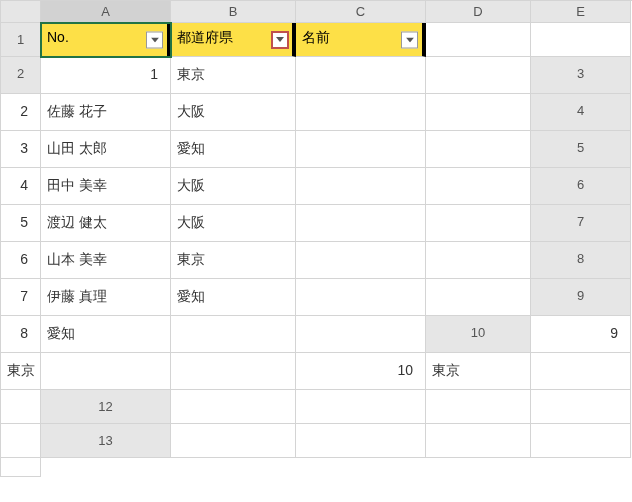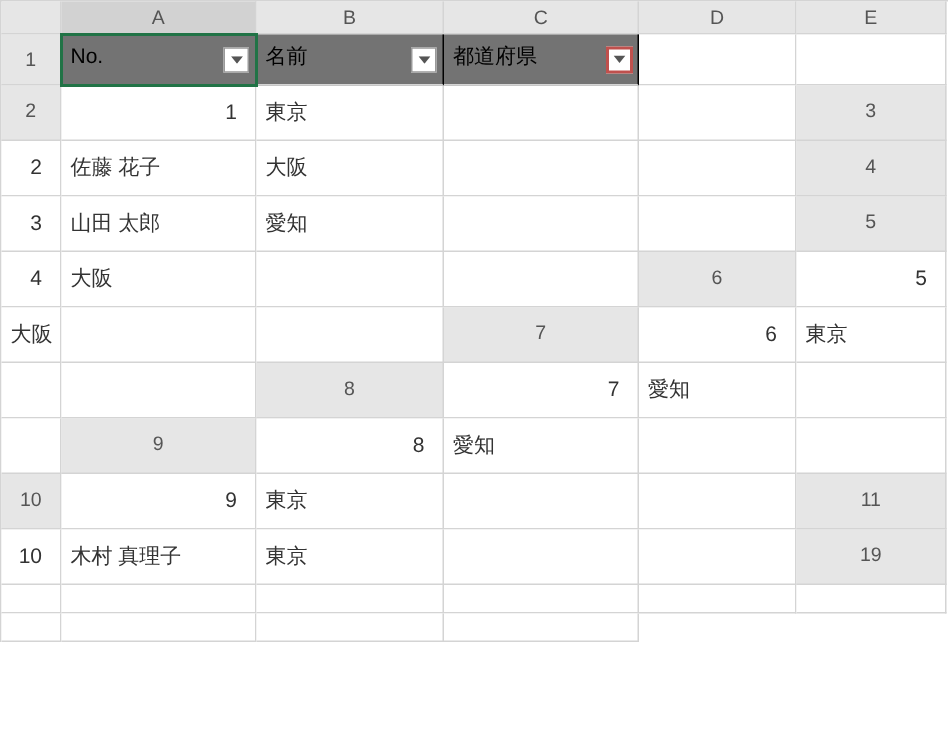--- a/index.html
+++ b/index.html
@@ -49,22 +49,22 @@
       padding: 9px 6px;
       background: #fff;
       white-space: nowrap;
       overflow: hidden;
     }
     .cell.num {
       text-align: right;
       padding-right: 12px;
     }
     .header-cell {
-      background: #737373;
-      border-right: 1px solid #000000;
+      background: #fde047;
+      border-right: 4px solid #000000;
       border-bottom: 1px solid #d4d4d4;
       padding: 6px 6px;
       position: relative;
       color: #000;
     }
     .header-cell.selected {
       outline: 2px solid #217346;
       outline-offset: -1px;
       z-index: 2;
     }
@@ -101,42 +101,42 @@
   <div class="corner"></div>
   <div class="col-header selected">A</div>
   <div class="col-header">B</div>
   <div class="col-header">C</div>
   <div class="col-header">D</div>
   <div class="col-header">E</div>
 
   <div class="row-header">1</div>
   <div class="header-cell selected">
     <span>No.</span>
-    <div class="filter-btn">
-      <svg viewBox="0 0 8 5">
-          <path d="M0 0 L8 0 L4 5 Z" fill="#555"></path>
-        </svg>
-    </div>
-  </div>
-  <div class="header-cell">
-    <span>名前</span>
     <div class="filter-btn">
       <svg viewBox="0 0 8 5">
           <path d="M0 0 L8 0 L4 5 Z" fill="#555"></path>
         </svg>
     </div>
   </div>
   <div class="header-cell">
     <span>都道府県</span>
     <div class="filter-btn highlight">
       <svg viewBox="0 0 8 5">
           <path d="M0 0 L8 0 L4 5 Z" fill="#555"></path>
         </svg>
     </div>
   </div>
+  <div class="header-cell">
+    <span>名前</span>
+    <div class="filter-btn">
+      <svg viewBox="0 0 8 5">
+          <path d="M0 0 L8 0 L4 5 Z" fill="#555"></path>
+        </svg>
+    </div>
+  </div>
   <div class="cell"></div>
   <div class="cell"></div>
 
   <div class="row-header">2</div>
   <div class="cell num">1</div>
   <div class="cell">東京</div>
   <div class="cell"></div>
   <div class="cell"></div>
 
   <div class="row-header">3</div>
@@ -148,66 +148,69 @@
 
   <div class="row-header">4</div>
   <div class="cell num">3</div>
   <div class="cell">山田 太郎</div>
   <div class="cell">愛知</div>
   <div class="cell"></div>
   <div class="cell"></div>
 
   <div class="row-header">5</div>
   <div class="cell num">4</div>
+  <div class="cell">田中 美幸</div>
   <div class="cell">大阪</div>
   <div class="cell"></div>
   <div class="cell"></div>
 
   <div class="row-header">6</div>
   <div class="cell num">5</div>
+  <div class="cell">渡辺 健太</div>
   <div class="cell">大阪</div>
   <div class="cell"></div>
   <div class="cell"></div>
 
   <div class="row-header">7</div>
   <div class="cell num">6</div>
+  <div class="cell">山本 美幸</div>
   <div class="cell">東京</div>
   <div class="cell"></div>
   <div class="cell"></div>
 
   <div class="row-header">8</div>
   <div class="cell num">7</div>
+  <div class="cell">伊藤 真理</div>
   <div class="cell">愛知</div>
   <div class="cell"></div>
   <div class="cell"></div>
 
   <div class="row-header">9</div>
   <div class="cell num">8</div>
   <div class="cell">愛知</div>
   <div class="cell"></div>
   <div class="cell"></div>
 
   <div class="row-header">10</div>
   <div class="cell num">9</div>
   <div class="cell">東京</div>
   <div class="cell"></div>
   <div class="cell"></div>
 
-  <div class="row-header">11</div>
   <div class="cell num">10</div>
-  <div class="cell">木村 真理子</div>
-  <div class="cell">東京</div>
-  <div class="cell"></div>
-  <div class="cell"></div>
-
-  <div class="row-header">19</div>
-  <div class="cell"></div>
-  <div class="cell"></div>
-  <div class="cell"></div>
-  <div class="cell"></div>
-  <div class="cell"></div>
-
+  <div class="cell">東京</div>
+  <div class="cell"></div>
+  <div class="cell"></div>
+
+  <div class="row-header">12</div>
+  <div class="cell"></div>
+  <div class="cell"></div>
+  <div class="cell"></div>
+  <div class="cell"></div>
+  <div class="cell"></div>
+
+  <div class="row-header">13</div>
   <div class="cell"></div>
   <div class="cell"></div>
   <div class="cell"></div>
   <div class="cell"></div>
   <div class="cell"></div>
 </div>
 
 </body></html>

